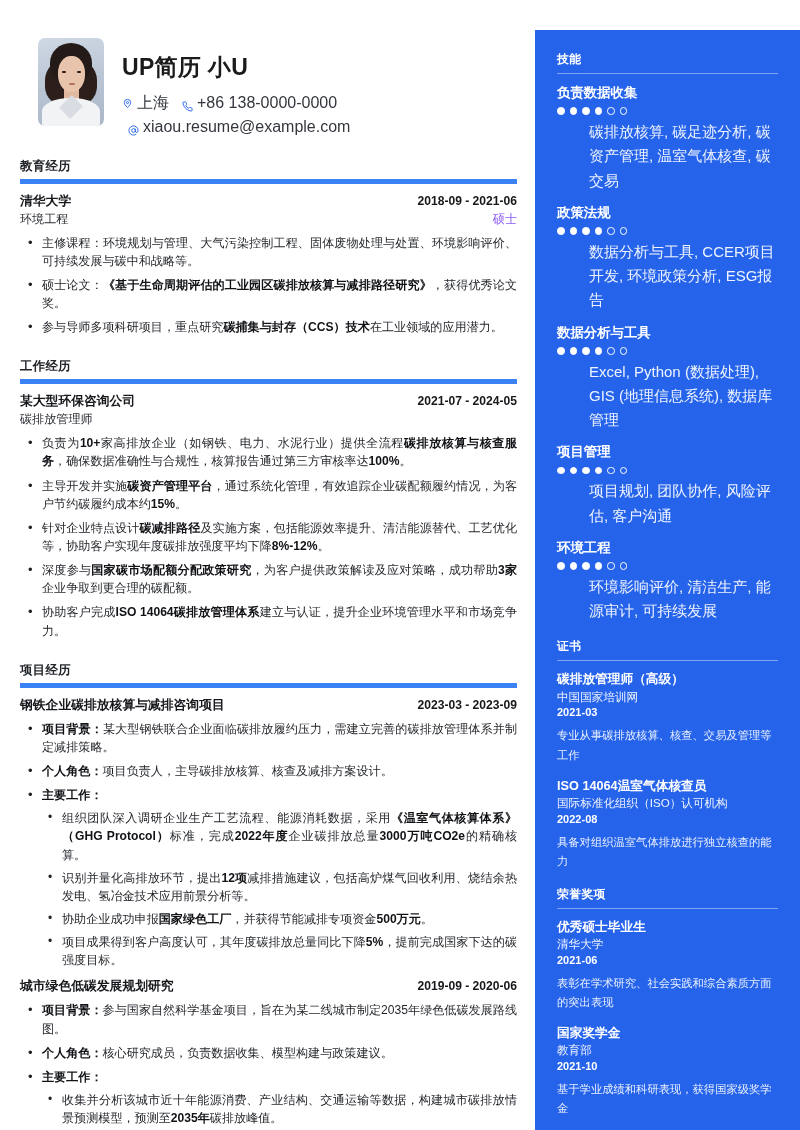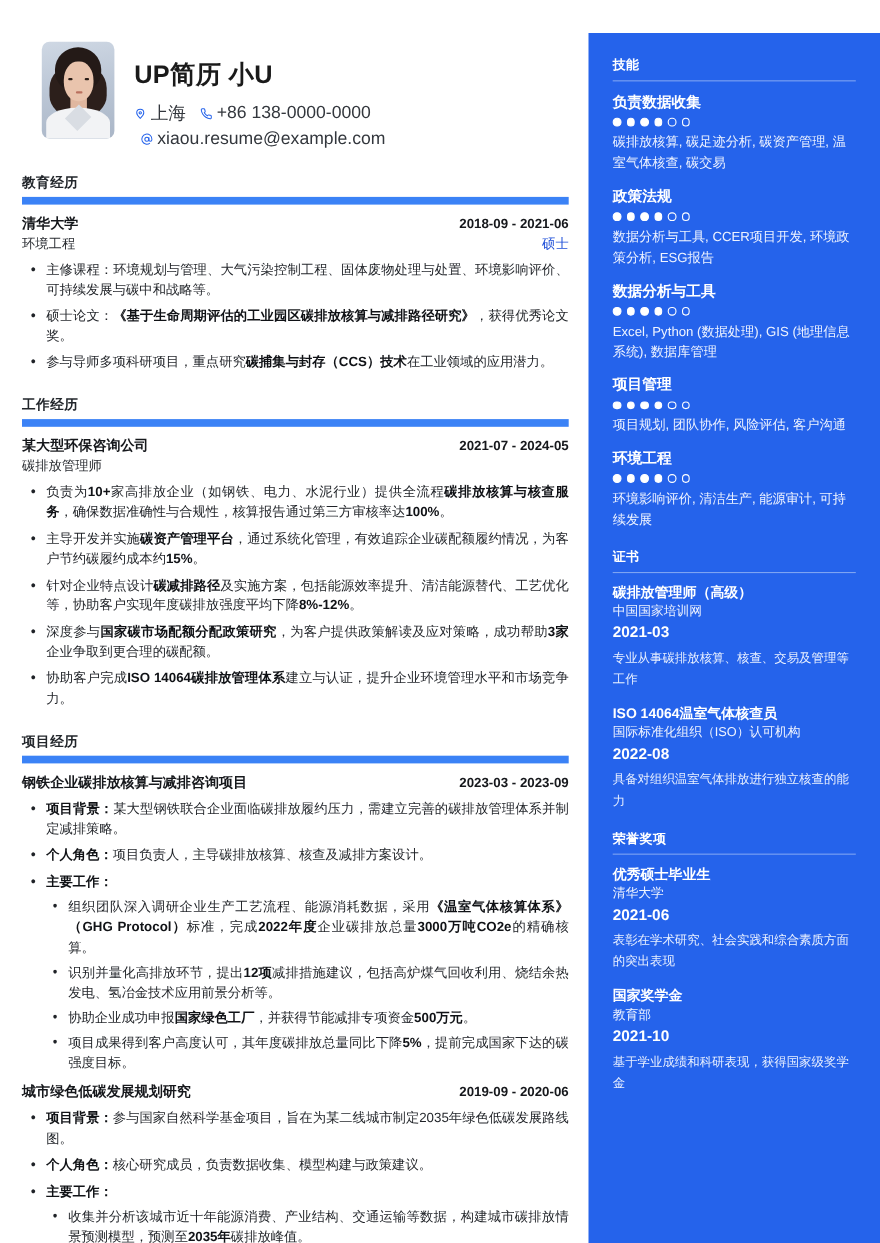--- a/index.html
+++ b/index.html
@@ -73,36 +73,36 @@
   .name {
     font-size: 23px; font-weight: 700; color: #1a1a1a; letter-spacing: .3px;
     line-height: 1.2;
   }
   .contacts {
     margin-top: 11px; display: flex; align-items: center; flex-wrap: wrap;
     gap: 4px 7px; font-size: 16px; color: #33373d;
   }
   .ci { display: inline-flex; align-items: center; gap: 4px; }
   .ci svg { display: block; }
-  .ci + .ci { margin-left: 6px; }
+  .ci + .ci { margin-left: 6px; align-items: flex-end; }
 
   
   .sec { margin-top: 22px; }
   .sec-h {
     font-size: 12.4px; font-weight: 700; color: #22262b;
-    padding-bottom: 4px; border-bottom: 7px solid #3b82f6;
+    padding-bottom: 4px; border-bottom: 5px solid #3b82f6;
     letter-spacing: .4px;
   }
   .entry { margin-top: 9px; }
   .row1 { display: flex; justify-content: space-between; align-items: baseline; }
   .e-title { font-size: 12.8px; font-weight: 700; color: #16181c; }
   .e-date  { font-size: 12.1px; font-weight: 700; color: #16181c; white-space: nowrap; }
   .row2 { display: flex; justify-content: space-between; align-items: baseline; margin-top: 1px; }
   .e-sub  { font-size: 12.1px; color: #2a2d32; }
-  .e-sub2 { font-size: 12.1px; color: #1d4ed8; white-space: nowrap; }
+  .e-sub2 { font-size: 12.1px; color: #8b5cf6; white-space: nowrap; }
 
   ul.bl { list-style: none; margin-top: 6px; }
   ul.bl > li {
     position: relative; padding-left: 22px; margin-bottom: 6px;
     font-size: 12.1px; line-height: 1.5; color: #1f2227; text-align: justify;
   }
   ul.bl > li::before {
     content: "•"; position: absolute; left: 8px; top: -1px;
     font-size: 13px; color: #1f2227;
   }
@@ -129,26 +129,26 @@
   .s-h {
     font-size: 11.8px; font-weight: 700; color: #ffffff;
     padding-bottom: 5px; border-bottom: 1px solid #7ea4f2;
     margin-bottom: 10px; letter-spacing: .4px;
   }
   .sk { margin-bottom: 11px; }
   .sk-n { font-size: 13.4px; font-weight: 700; color: #ffffff; line-height: 1.3; }
   .dots { display: flex; gap: 5px; margin: 6px 0 5px 0; }
   .dot { width: 7.5px; height: 7.5px; border-radius: 50%; border: 1.2px solid #ffffff; }
   .dot.on { background: #ffffff; }
-  .sk-d { font-size: 12px; line-height: 1.62; color: #eef3ff; }
+  .sk-d { font-size: 15px; line-height: 1.62; color: #eef3ff; margin-left: 32px; }
 
   .cert { margin-bottom: 13px; }
   .c-n { font-size: 12.7px; font-weight: 700; color: #ffffff; line-height: 1.35; }
   .c-o { font-size: 11.6px; color: #f0f4ff; line-height: 1.45; }
-  .c-dt { font-size: 14px; font-weight: 700; color: #ffffff; line-height: 1.45; }
+  .c-dt { font-size: 11px; font-weight: 700; color: #ffffff; line-height: 1.45; }
   .c-ds { font-size: 11.3px; color: #e9f0ff; line-height: 1.7; margin-top: 5px; }
 </style>
 </head>
 <body>
 
 <div class="page">
 
   <div class="main-col">
 
     <div class="hdr">

